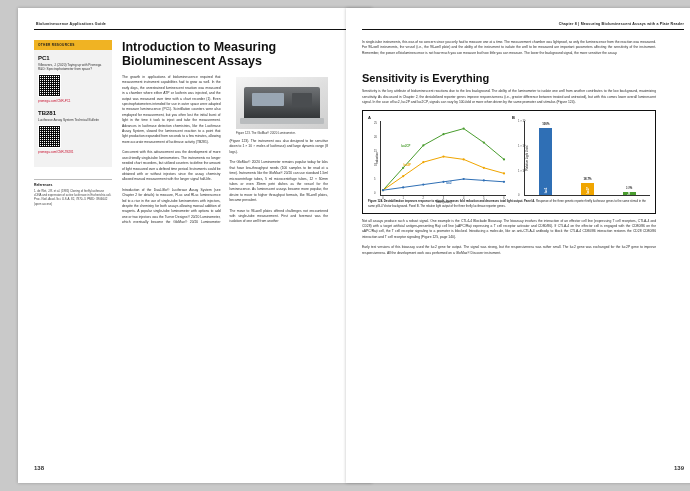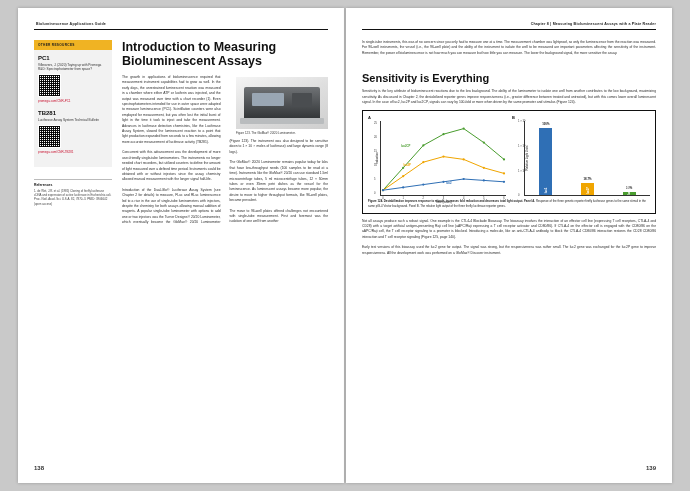--- a/index.html
+++ b/index.html
@@ -1,18 +1,18 @@
 <!DOCTYPE html>
 <html><head>
 <meta charset="utf-8">
 <style>
   html,body{margin:0;padding:0;background:#d9d9d9;}
   body{font-family:"Liberation Sans", sans-serif;}
   .spread{position:relative;width:690px;height:491px;background:#c9c9c9;overflow:hidden;}
-  .page{position:absolute;top:8px;height:475px;background:#ffffff;box-shadow:0 0 3px rgba(0,0,0,.25);}
+  .page{position:absolute;top:8px;height:475px;background:#ffffff;box-shadow:0 0 3px rgba(0,0,0,.25);padding-left:28px;}
   .page-left{left:18px;width:326px;}
   .page-right{left:346px;width:326px;}
   .runhead{position:absolute;top:14px;font-size:3.6px;letter-spacing:.2px;color:#222;font-weight:bold;}
   .runhead-left{left:18px;}
   .runhead-right{right:16px;text-align:right;}
   .rule{position:absolute;left:16px;right:16px;top:21px;height:.6px;background:#111;}
   .folio{position:absolute;bottom:12px;font-size:6px;color:#333;font-weight:bold;}
   .folio-left{left:16px;}
   .folio-right{right:16px;}
 

